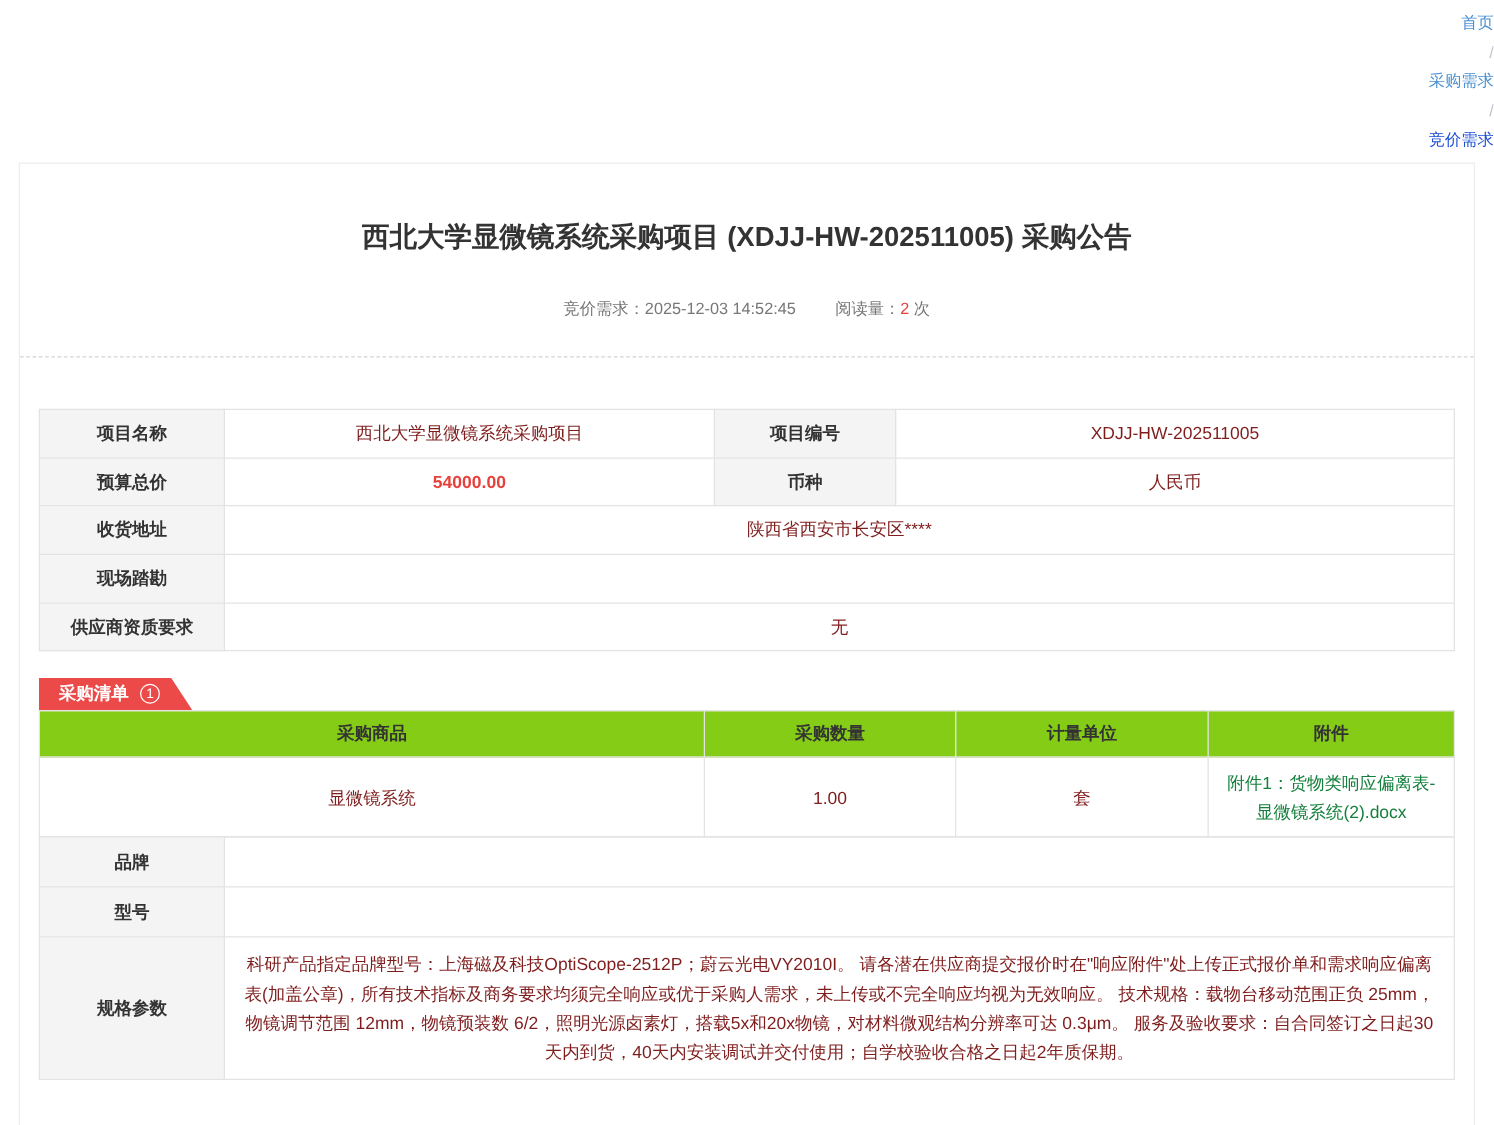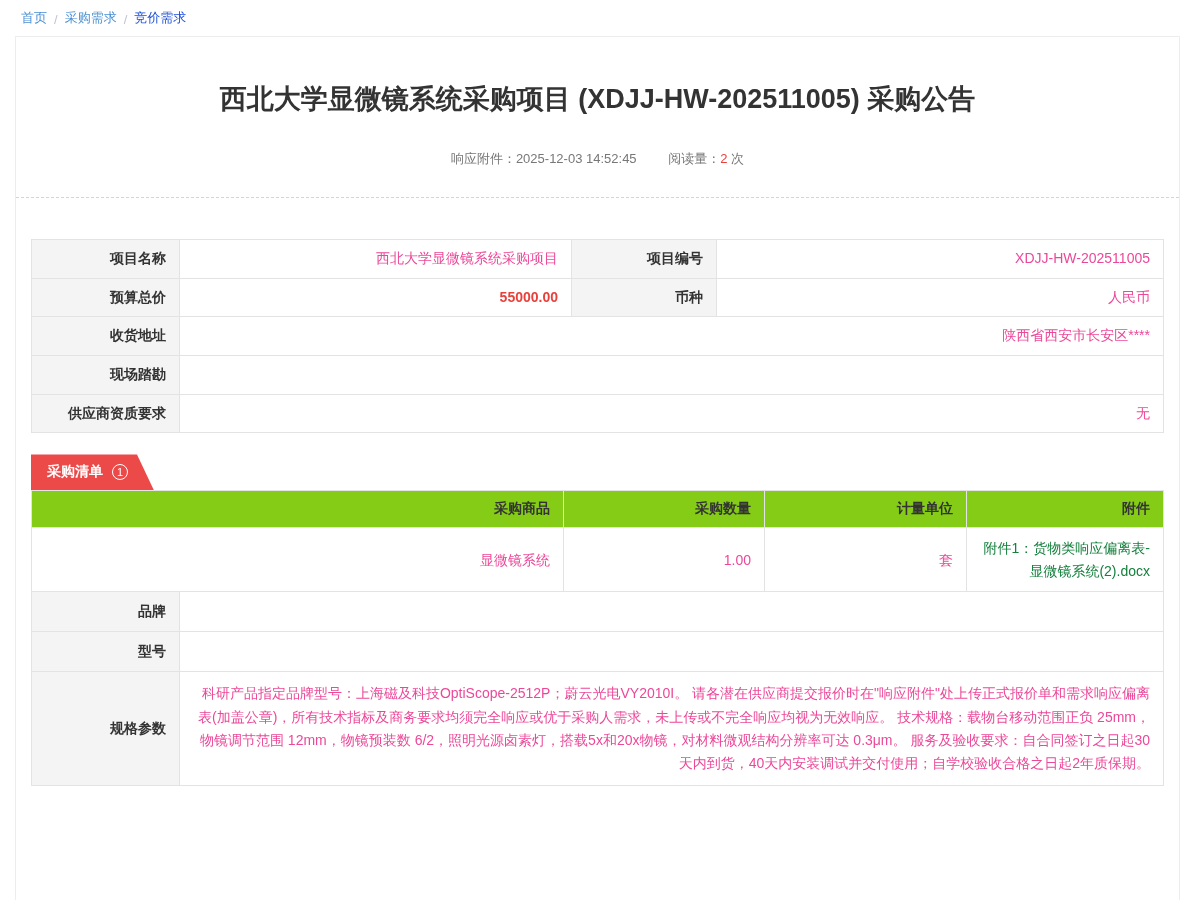--- a/index.html
+++ b/index.html
@@ -1,50 +1,50 @@
 <!DOCTYPE html>
 <html><head>
 <meta charset="utf-8">
 <style>
   * { margin: 0; padding: 0; box-sizing: border-box; }
   html, body { width: 1195px; background: #fff; font-family: "Liberation Sans", "DejaVu Sans", sans-serif; color: #404040; }
   body { height: 900px; overflow: hidden; }
 
   
-  .breadcrumb { padding: 9px 0 9px 21px; font-size: 13px; color: #999; display: flex; align-items: flex-end; gap: 7px; }
+  .breadcrumb { padding: 9px 0 9px 21px; font-size: 13px; color: #999; display: flex; align-items: flex-end; gap: 7px; flex-direction: column; }
   .breadcrumb a { color: #4a90d2; text-decoration: none; cursor: pointer; }
   .breadcrumb .sep { color: #c0c4cc; }
   .breadcrumb .current { color: #1d4ed8; }
 
   
   .card { margin: 0 15px; border: 1px solid #ededed; background: #fff; min-height: 870px; padding-bottom: 30px; }
 
-  .notice-title { text-align: center; font-size: 27px; font-weight: bold; color: #333; margin-top: 44px; padding: 0 60px; }
+  .notice-title { text-align: center; font-size: 22px; font-weight: bold; color: #333; margin-top: 44px; padding: 0 60px; }
   .notice-meta { text-align: center; margin-top: 33px; font-size: 13px; color: #777; }
   .notice-meta .group { margin: 0 14px; }
   .notice-meta .red { color: #e8413c; }
 
   .dashed-divider { border-top: 1px dashed #d4d4d4; margin-top: 29px; }
 
   .tbl-wrap { padding: 0 15px; }
 
   table { width: 100%; border-collapse: collapse; table-layout: fixed; font-size: 14px; }
-  td, th { border: 1px solid #e3e3e3; padding: 8px 13px; vertical-align: middle; text-align: right; word-break: break-all; }
+  td, th { border: 1px solid #e3e3e3; padding: 8px 13px; vertical-align: middle; text-align: center; word-break: break-all; }
   .lbl { background: #f4f4f4; font-weight: bold; color: #333; }
-  .val { color: #ec4899; }
+  .val { color: #7f1d1d; }
   .red-val { color: #e8413c; font-weight: bold; }
   .info-table { margin-top: 41px; }
   .info-table td { height: 35px; line-height: 1.55; }
 
   
   .list-tab { margin: 21px 15px 0 15px; }
   .tab-flag {
     display: inline-flex; align-items: center;
     background: #eb4a49; color: #fff; font-weight: bold; font-size: 14px;
-    height: 36px; padding: 0 26px 0 16px;
+    height: 26px; padding: 0 26px 0 16px;
     clip-path: polygon(0 0, calc(100% - 17px) 0, 100% 100%, 0 100%);
   }
   .count-badge {
     display: inline-flex; align-items: center; justify-content: center;
     width: 16px; height: 16px; border: 1px solid #fff; border-radius: 50%;
     font-size: 11px; font-weight: normal; margin-left: 9px;
   }
 
   .items-table th { background: #84cc16; color: #333; padding: 9px 13px; }
   .items-table td { padding: 9px 13px; line-height: 1.6; }
@@ -65,21 +65,21 @@
   <a>采购需求</a>
   <span class="sep">/</span>
   <span class="current">竞价需求</span>
 </div>
 
 <div class="card">
 
   <div class="notice-title">西北大学显微镜系统采购项目 (XDJJ-HW-202511005) 采购公告</div>
 
   <div class="notice-meta">
-    <span class="group"><span>响应附件：</span><span>2025-12-03 14:52:45</span></span>
+    <span class="group"><span>竞价需求：</span><span>2025-12-03 14:52:45</span></span>
     <span class="group"><span>阅读量：</span><span class="red">2</span> <span>次</span></span>
   </div>
 
   <div class="dashed-divider"></div>
 
   <div class="tbl-wrap">
     <table class="info-table">
       <colgroup>
         <col style="width:148px">
           <col style="width:392px">
@@ -88,21 +88,21 @@
       </colgroup>
       <tbody>
         <tr>
           <td class="lbl">项目名称</td>
           <td class="val">西北大学显微镜系统采购项目</td>
           <td class="lbl">项目编号</td>
           <td class="val">XDJJ-HW-202511005</td>
         </tr>
         <tr>
           <td class="lbl">预算总价</td>
-          <td class="val red-val">55000.00</td>
+          <td class="val red-val">54000.00</td>
           <td class="lbl">币种</td>
           <td class="val">人民币</td>
         </tr>
         <tr>
           <td class="lbl">收货地址</td>
           <td class="val" colspan="3">陕西省西安市长安区****</td>
         </tr>
         <tr>
           <td class="lbl">现场踏勘</td>
           <td class="val" colspan="3"></td>

